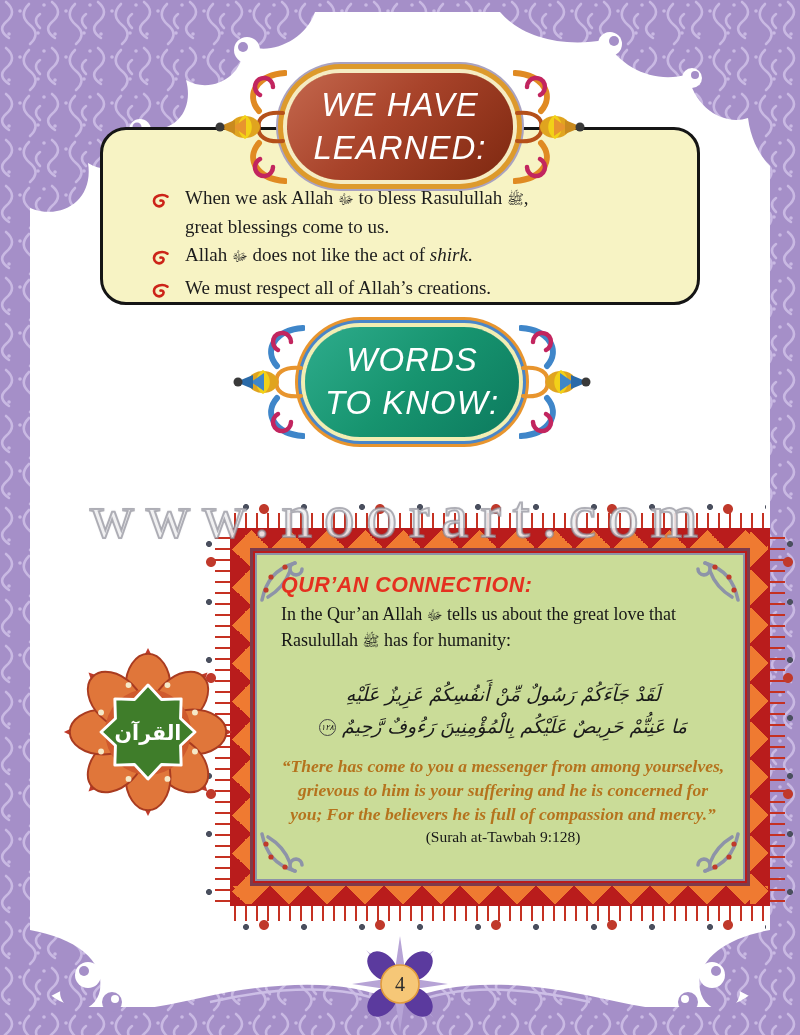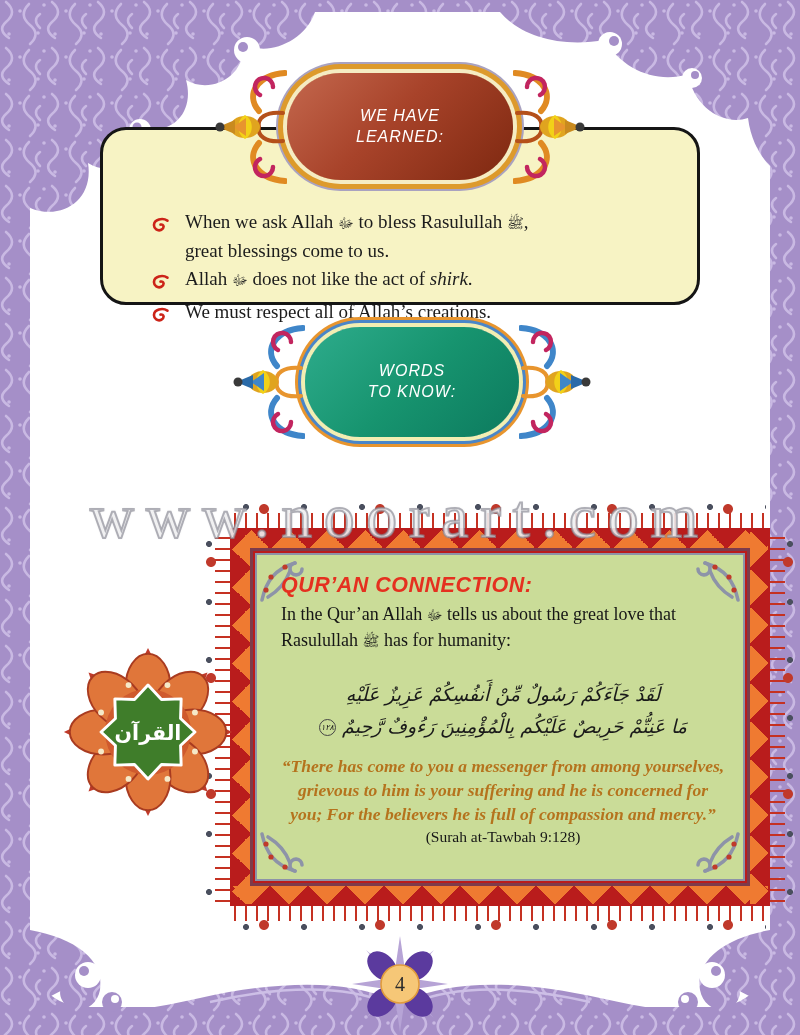--- a/index.html
+++ b/index.html
@@ -12,38 +12,38 @@
 
   
   .box { position:absolute; box-sizing:border-box; border:3px solid #151515; z-index:5; }
   .learned-box { left:100px; top:127px; width:600px; height:178px; border-radius:26px; background:#f7f3c4; }
   .words-box   { left:100px; top:380px; width:600px; height:103px; border-radius:24px; background:#dcead9; }
 
   
   .pill {
     position:absolute; z-index:6; display:flex; align-items:center; justify-content:center;
     text-align:center; color:#fff; font-family:"Liberation Sans", sans-serif;
-    font-style:italic; font-size:16px; line-height:1.3; letter-spacing:1px;
+    font-style:italic; font-size:33px; line-height:1.3; letter-spacing:1px;
   }
   .learned-pill {
     left:287px; top:73px; width:226px; height:107px; border-radius:54px;
     background:linear-gradient(135deg,#c4684e 0%,#a8432a 45%,#7e2810 100%);
     box-shadow:0 0 0 4px #f5ecc3, 0 0 0 9px #dd9a2b, 0 0 0 11px #a9a2c0;
   }
   .words-pill {
     left:305px; top:327px; width:214px; height:110px; border-radius:55px;
     background:linear-gradient(135deg,#2eac8c 0%,#17946f 50%,#0c7a5e 100%);
     box-shadow:0 0 0 4px #f2eeb2, 0 0 0 7px #4a86c8, 0 0 0 10px #e8952e;
   }
   .flourish { position:absolute; width:74px; height:140px; top:50%; transform:translateY(-50%); }
   .flourish.left  { left:-74px; }
   .flourish.right { right:-74px; transform:translateY(-50%) scaleX(-1); }
 
   
-  .list { position:absolute; left:48px; right:34px; top:78px; font-size:19px; line-height:28px; color:#1c1c1c; }
+  .list { position:absolute; left:48px; right:34px; top:54px; font-size:19px; line-height:28px; color:#1c1c1c; }
   .li { display:flex; }
   .bullet { flex:0 0 34px; padding-top:5px; }
   .hsym { font-family:"DejaVu Sans", sans-serif; font-size:14px; }
 
   
   .words-line { position:absolute; left:0; right:0; bottom:16px; text-align:center; font-size:19.5px; color:#1c1c1c; }
 
   
   .qframe { position:absolute; left:230px; top:528px; width:540px; height:378px; background:#b91c1c; z-index:8; }
   .fringe { position:absolute; }

